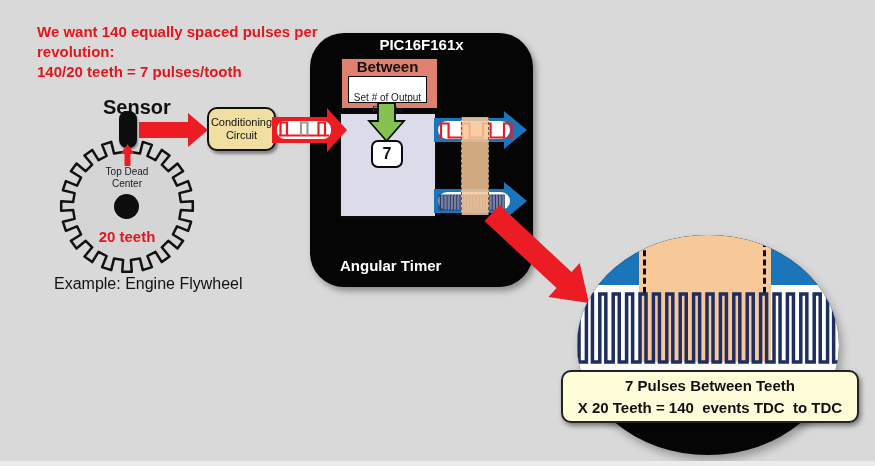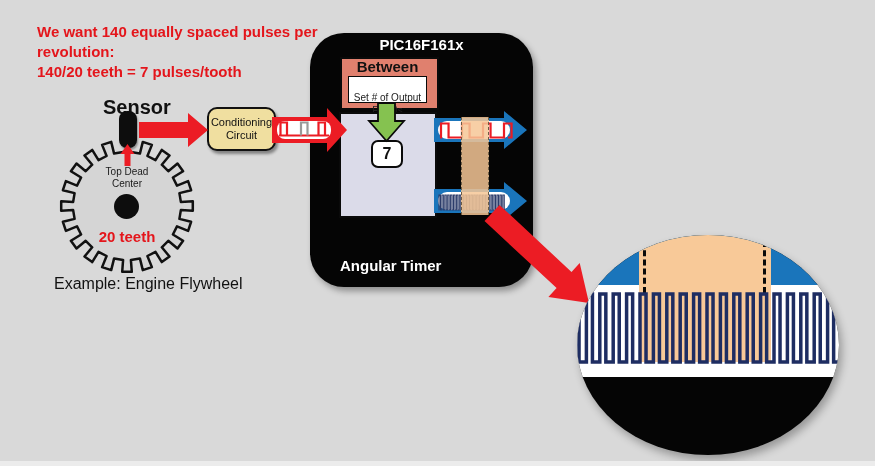--- a/index.html
+++ b/index.html
@@ -134,15 +134,19 @@
     <div id="mag-blue"></div>
     <div id="mag-white"></div>
     <div id="mag-orange"></div>
     <div class="mag-dash" id="mag-dash-left"></div>
     <div class="mag-dash" id="mag-dash-right"></div>
     <svg width="262" height="220" style="position:absolute;left:0;top:0;">
       <path id="zoom-wave" fill="none" stroke="#1e2d62" stroke-width="3.5" d="M-6,127H-4.00V59h6.03V127H9.40V59h6.03V127H22.80V59h6.03V127H36.20V59h6.03V127H49.60V59h6.03V127H63.00V59h6.03V127H76.40V59h6.03V127H89.80V59h6.03V127H103.20V59h6.03V127H116.60V59h6.03V127H130.00V59h6.03V127H143.40V59h6.03V127H156.80V59h6.03V127H170.20V59h6.03V127H183.60V59h6.03V127H197.00V59h6.03V127H210.40V59h6.03V127H223.80V59h6.03V127H237.20V59h6.03V127H250.60V59h6.03V127H268"></path>
     </svg>
   </div>
 
+  <div class="abs" id="note-box">
+    <div>7 Pulses Between Teeth</div>
+    <div>X 20 Teeth = 140  events TDC  to TDC</div>
+  </div>
 
   <div class="abs" id="bottom-strip"></div>
 </div>
 
 </body></html>

